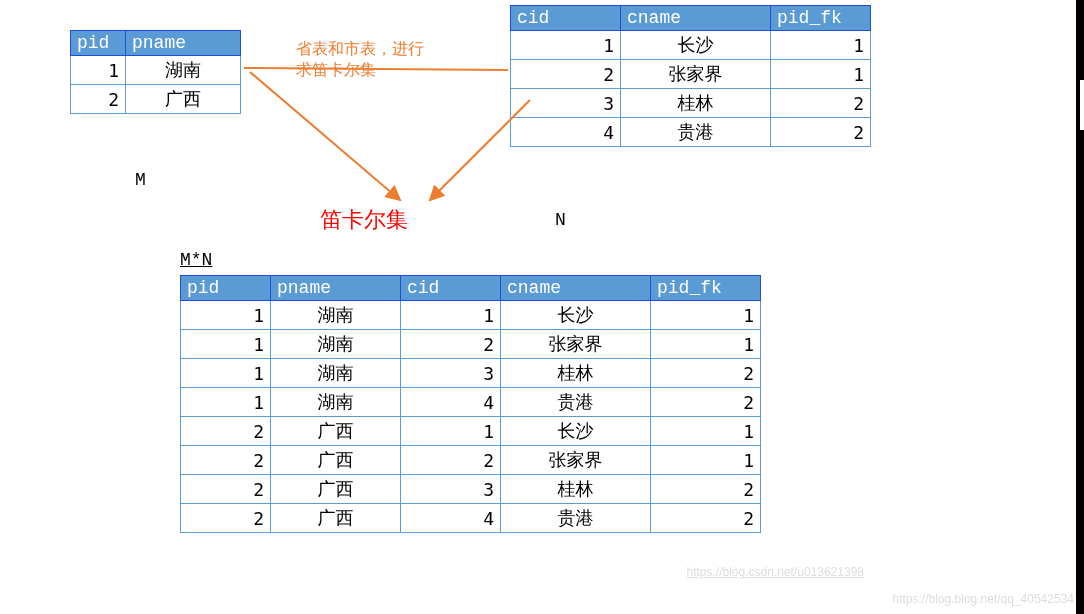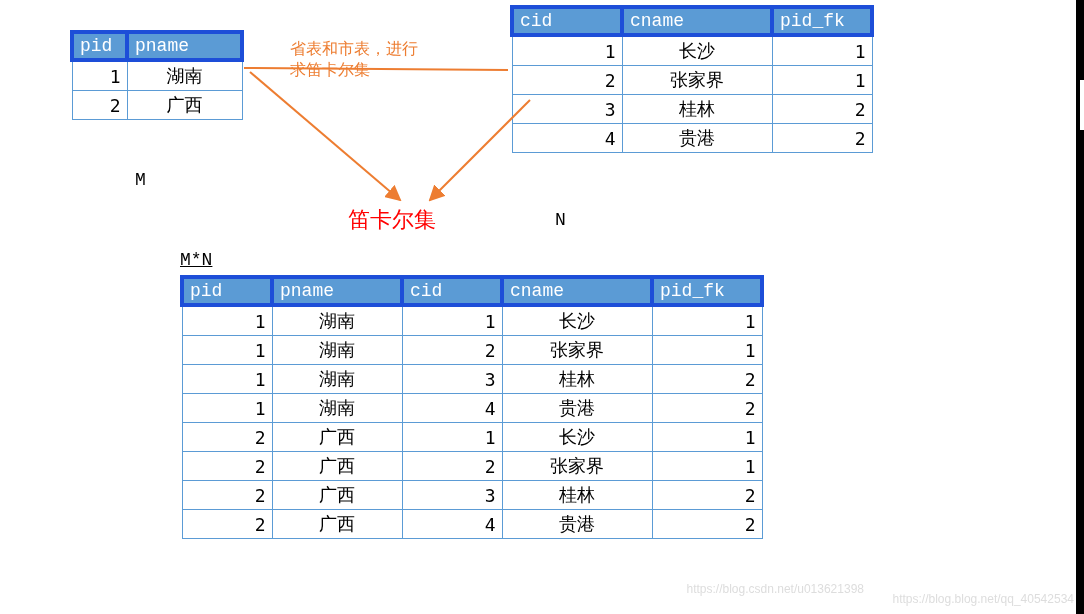--- a/index.html
+++ b/index.html
@@ -16,21 +16,21 @@
       position: absolute;
       border-collapse: collapse;
       background: #fff;
     }
     .tbl th {
       background: #5B9BD5;
       color: #fff;
       font-weight: normal;
       text-align: left;
       padding: 2px 6px;
-      border: 4px solid #1d4ed8;
+      border: 1px solid #1d4ed8;
       font-family: "Courier New", monospace;
     }
     .tbl td {
       border: 1px solid #5B9BD5;
       padding: 2px 6px;
       height: 24px;
     }
     .td-num { text-align: right; }
     .td-txt { text-align: center; }
     .label {
@@ -120,28 +120,28 @@
       <td class="td-num">2</td>
     </tr>
     <tr>
       <td class="td-num">4</td>
       <td class="td-txt">贵港</td>
       <td class="td-num">2</td>
     </tr>
   </tbody>
 </table>
 
-<div class="label orange-label" style="left:290px; top:40px; white-space:pre;">省表和市表，进行
+<div class="label orange-label" style="left:296px; top:40px; white-space:pre;">省表和市表，进行
 求笛卡尔集</div>
 
 <div class="label" style="left:135px; top:170px;">M</div>
 
 <div class="label" style="left:555px; top:210px;">N</div>
 
-<div class="label red-label" style="left:348px; top:205px;">笛卡尔集</div>
+<div class="label red-label" style="left:320px; top:205px;">笛卡尔集</div>
 
 <div class="label" style="left:180px; top:250px;text-decoration:underline;">M*N</div>
 
 <table class="tbl" style="left:180px; top:275px;">
   <thead>
     <tr>
       <th style="width:90px;">pid</th>
       <th style="width:130px;">pname</th>
       <th style="width:100px;">cid</th>
       <th style="width:150px;">cname</th>
@@ -215,16 +215,16 @@
     </marker>
   </defs>
 
   <line x1="244" y1="68" x2="508" y2="70" stroke="#ED7D31" stroke-width="2"></line>
 
   <line x1="250" y1="72" x2="400" y2="200" stroke="#ED7D31" stroke-width="2" marker-end="url(#arrowhead)"></line>
 
   <line x1="530" y1="100" x2="430" y2="200" stroke="#ED7D31" stroke-width="2" marker-end="url(#arrowhead)"></line>
 </svg>
 
-<div class="watermark" style="right:220px; bottom:18px;">https://blog.csdn.net/u013621398</div>
+<div class="watermark" style="right:220px; bottom:35px;text-decoration:underline;">https://blog.csdn.net/u013621398</div>
 <div class="watermark" style="right:10px; bottom:8px;">https://blog.blog.net/qq_40542534</div>
 
 <div class="rightbar"></div>
 
 </body></html>

